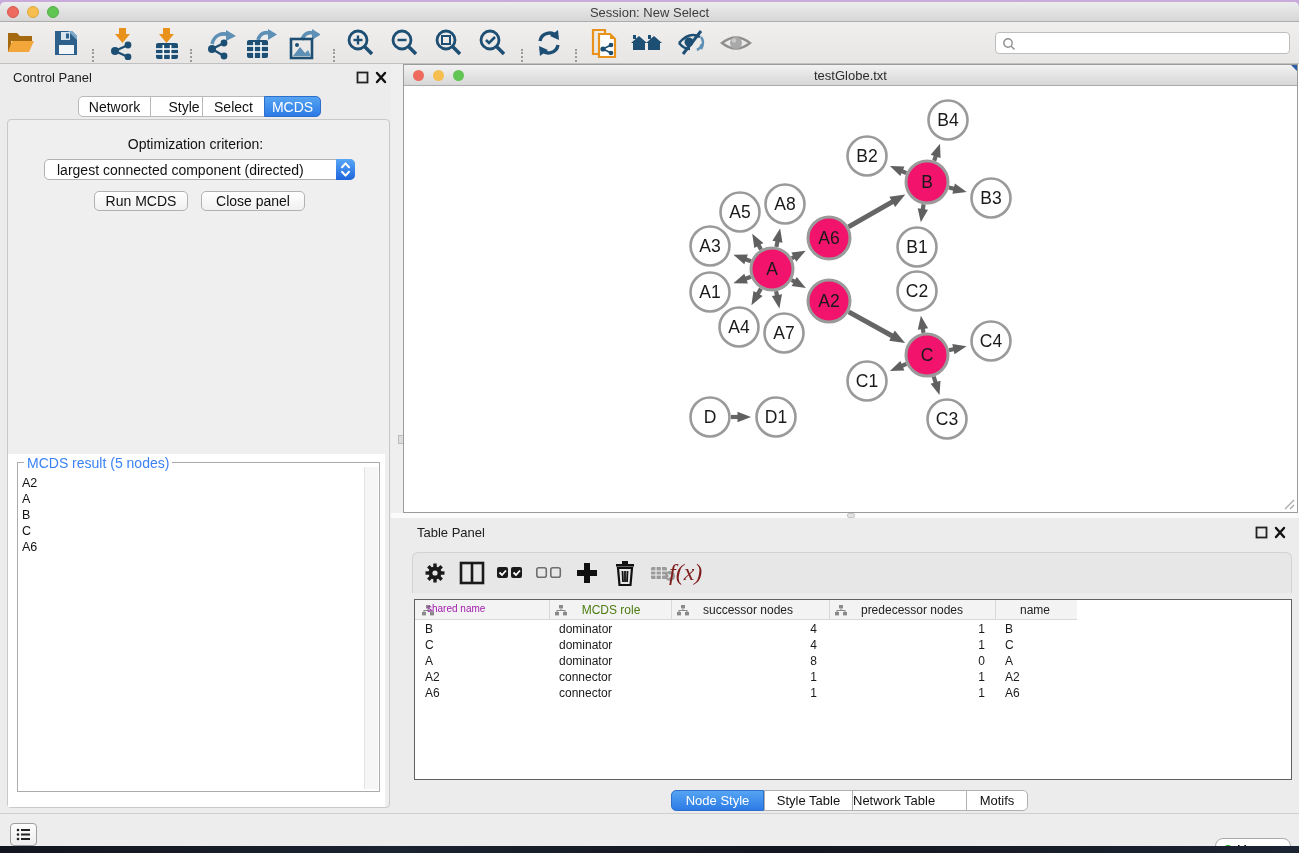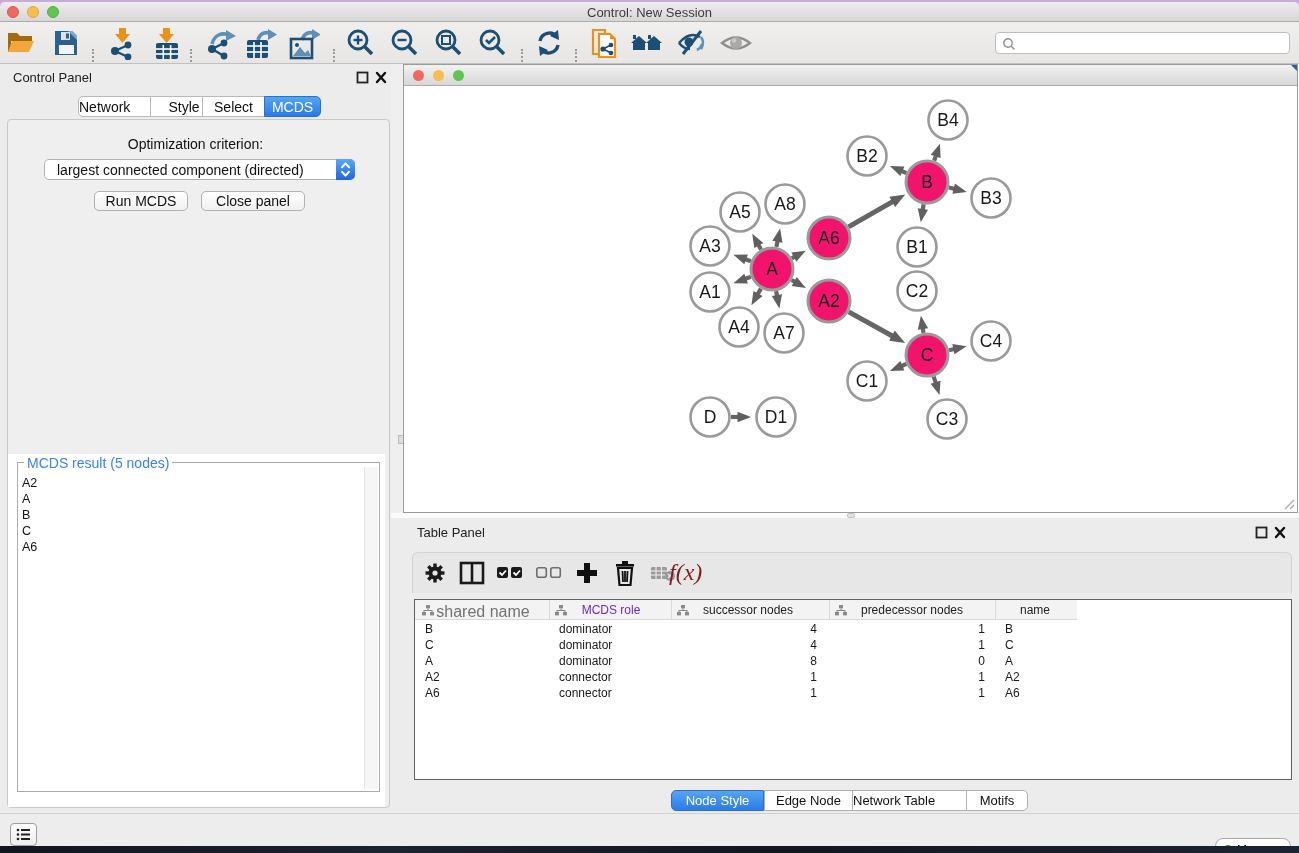--- a/index.html
+++ b/index.html
@@ -9,21 +9,21 @@
 .ticon{position:absolute;top:6px}
 </style></head><body>
 
 <div class="abs" style="left:0;top:0;width:1299px;height:8px;background:#C9ABDB"></div>
 
 <div class="abs" style="left:0;top:2px;width:1299px;height:20px;
  background:linear-gradient(#EDEDED,#D6D6D6);border-bottom:1px solid #ACACAC;border-radius:5px 5px 0 0">
  <div class="abs" style="left:7px;top:4px;width:12px;height:12px;border-radius:50%;background:#EE6A5F;border:0.5px solid #D65850"></div>
  <div class="abs" style="left:27px;top:4px;width:12px;height:12px;border-radius:50%;background:#F5BE4F;border:0.5px solid #DFA93E"></div>
  <div class="abs" style="left:47px;top:4px;width:12px;height:12px;border-radius:50%;background:#61C554;border:0.5px solid #53AF45"></div>
- <div style="text-align:center;font-size:13px;color:#3c3c3c;padding-top:3px">Control: New Session</div>
+ <div style="text-align:center;font-size:13px;color:#3c3c3c;padding-top:3px">Session: New Select</div>
 </div>
 
 <div class="abs" style="left:0;top:22px;width:1299px;height:42px;
  background:linear-gradient(#F0EFEE,#E8E6E5);border-bottom:1px solid #C0C0C0;overflow:hidden">
 <div class="sep" style="left:92px"></div>
 <div class="sep" style="left:190px"></div>
 <div class="sep" style="left:333px"></div>
 <div class="sep" style="left:521px"></div>
 <div class="sep" style="left:575px"></div>
 <svg class="ticon" style="left:5px" width="30" height="30" viewBox="0 0 30 30">
@@ -157,21 +157,21 @@
 
 <div class="abs" style="left:0;top:64px;width:391px;height:749px;background:#ECECEC">
  <div class="abs" style="left:13px;top:6px;font-size:13px;color:#202020">Control Panel</div>
  <svg class="abs" style="left:356px;top:7px" width="32" height="13" viewBox="0 0 32 13">
   <rect x="1.5" y="1.5" width="10" height="10" fill="none" stroke="#222" stroke-width="1.8"></rect>
   <path d="M21 2 L29 11 M29 2 L21 11" stroke="#111" stroke-width="2.4" stroke-linecap="round"></path>
  </svg>
 
  <div class="abs" style="left:78px;top:32px;width:243px;height:21px;font-size:14px;color:#111">
    <div class="abs" style="left:0;width:73px;height:21px;background:#fff;border:1px solid #B9B9B9;
-    border-radius:5px 0 0 5px;line-height:20px">Network</div>
+    border-radius:5px 0 0 5px;text-align:center;line-height:20px">Network</div>
    <div class="abs" style="left:72px;width:68px;height:21px;background:#fff;border:1px solid #B9B9B9;
     text-align:center;line-height:20px">Style</div>
    <div class="abs" style="left:124px;width:63px;height:21px;background:#fff;border:1px solid #B9B9B9;
     text-align:center;line-height:20px">Select</div>
    <div class="abs" style="left:186px;width:57px;height:21px;background:linear-gradient(#55A4F3,#2C7BE6);
     border:1px solid #2E6FCC;border-radius:0 5px 5px 0;text-align:center;line-height:20px;color:#fff">MCDS</div>
  </div>
 
  <div class="abs" style="left:7px;top:55px;width:383px;height:689px;background:#EFEFEF;
   border:1px solid #C9C9C9;border-radius:4px"></div>
@@ -211,20 +211,21 @@
 
 <div class="abs" style="left:398px;top:435px;width:6px;height:9px;background:#DDD;border:1px solid #BDBDBD"></div>
 <div class="abs" style="left:847px;top:513px;width:8px;height:5px;background:#E2E2E2;border:1px solid #C6C6C6;border-radius:2px"></div>
 
 <div class="abs" style="left:403px;top:64px;width:895px;height:449px;border:1px solid #9B9B9B;background:#fff">
  <div class="abs" style="left:0;top:0;width:893px;height:21px;
   background:linear-gradient(#F2F2F2,#D7D7D7);border-bottom:1px solid #ABABAB">
   <div class="abs" style="left:9px;top:5px;width:11px;height:11px;border-radius:50%;background:#EE6A5F"></div>
   <div class="abs" style="left:29px;top:5px;width:11px;height:11px;border-radius:50%;background:#F5BE4F"></div>
   <div class="abs" style="left:49px;top:5px;width:11px;height:11px;border-radius:50%;background:#61C554"></div>
+  <div style="text-align:center;font-size:13px;color:#2c2c2c;padding-top:3px">testGlobe.txt</div>
   <svg class="abs" style="right:0;top:0" width="6" height="6">
         <polygon points="6,0 0,0 6,6" fill="#2B5FA8"></polygon>
       </svg>
  </div>
  <svg class="abs" style="left:-1px;top:20px" width="893" height="426" viewBox="0 0 893 426">
   <g transform="translate(0,-85)">
         <g transform="translate(0,85)">
 <line x1="358.0" y1="164.4" x2="354.9" y2="158.8" stroke="#666" stroke-width="4.2"></line>
 <polygon points="349.2,148.8 360.4,158.0 351.3,163.1" fill="#606060"></polygon>
 <line x1="373.4" y1="161.9" x2="374.8" y2="154.8" stroke="#666" stroke-width="4.2"></line>
@@ -396,22 +397,22 @@
 <rect x="0" y="7" width="4" height="3.4" fill="#8a8a8a"></rect>
           <rect x="8" y="7" width="4" height="3.4" fill="#8a8a8a"></rect>
 <path d="M6 3.4 V5.5 M2 7 V5.5 H10 V7" stroke="#8a8a8a" stroke-width="1.1" fill="none"></path>
         </svg>
 <svg class="abs" style="left:420px;top:5px" width="12" height="11" viewBox="0 0 12 11">
 <rect x="4" y="0" width="4" height="3.4" fill="#8a8a8a"></rect>
 <rect x="0" y="7" width="4" height="3.4" fill="#8a8a8a"></rect>
           <rect x="8" y="7" width="4" height="3.4" fill="#8a8a8a"></rect>
 <path d="M6 3.4 V5.5 M2 7 V5.5 H10 V7" stroke="#8a8a8a" stroke-width="1.1" fill="none"></path>
         </svg>
-<div class="abs" style="left:12px;top:3px;width:112px;text-align:center;font-size:16px;color:#737373">shared name</div>
-<div class="abs" style="left:144px;top:3px;width:104px;text-align:center;font-size:12px;color:#6d28d9">MCDS role</div>
+<div class="abs" style="left:12px;top:3px;width:112px;font-size:10px;color:#a21caf">shared name</div>
+<div class="abs" style="left:144px;top:3px;width:104px;text-align:center;font-size:12px;color:#4d7c0f">MCDS role</div>
 <div class="abs" style="left:263px;top:3px;width:140px;text-align:center;font-size:12px;color:#222">successor nodes</div>
 <div class="abs" style="left:425px;top:3px;width:144px;text-align:center;font-size:12px;color:#222">predecessor nodes</div>
 <div class="abs" style="left:579px;top:3px;width:82px;text-align:center;font-size:12px;color:#222">name</div>
    </div>
 <div class="abs" style="left:0;top:21px;width:876px;height:16px;font-size:12px;color:#1a1a1a">
         <div class="abs" style="left:10px;top:1px">B</div>
         <div class="abs" style="left:144px;top:1px">dominator</div>
         <div class="abs" style="left:330px;top:1px;width:72px;text-align:right">4</div>
         <div class="abs" style="left:490px;top:1px;width:80px;text-align:right">1</div>
         <div class="abs" style="left:590px;top:1px">B</div>
@@ -443,21 +444,21 @@
         <div class="abs" style="left:330px;top:1px;width:72px;text-align:right">1</div>
         <div class="abs" style="left:490px;top:1px;width:80px;text-align:right">1</div>
         <div class="abs" style="left:590px;top:1px">A6</div>
       </div>
  </div>
 
  <div class="abs" style="left:280px;top:272px;height:21px;font-size:13px;color:#111">
    <div class="abs" style="left:0;width:93px;height:21px;background:linear-gradient(#55A4F3,#2C7BE6);
     border:1px solid #2E6FCC;border-radius:5px 0 0 5px;text-align:center;line-height:20px;color:#fff">Node Style</div>
    <div class="abs" style="left:93px;width:89px;height:21px;background:#fff;border:1px solid #B0B0B0;
-    text-align:center;line-height:20px">Edge Node</div>
+    text-align:center;line-height:20px">Style Table</div>
    <div class="abs" style="left:181px;width:115px;height:21px;background:#fff;border:1px solid #B0B0B0;
     text-align:left;line-height:20px">Network Table</div>
    <div class="abs" style="left:295px;width:62px;height:21px;background:#fff;border:1px solid #B0B0B0;
     border-radius:0 5px 5px 0;text-align:center;line-height:20px">Motifs</div>
  </div>
 </div>
 
 <div class="abs" style="left:0;top:813px;width:1299px;height:33px;background:#EDEDED;border-top:1px solid #CFCFCF">
  <div class="abs" style="left:10px;top:9px;width:27px;height:23px;background:linear-gradient(#FDFDFD,#EDEDED);
   border:1px solid #9E9E9E;border-radius:4px">

